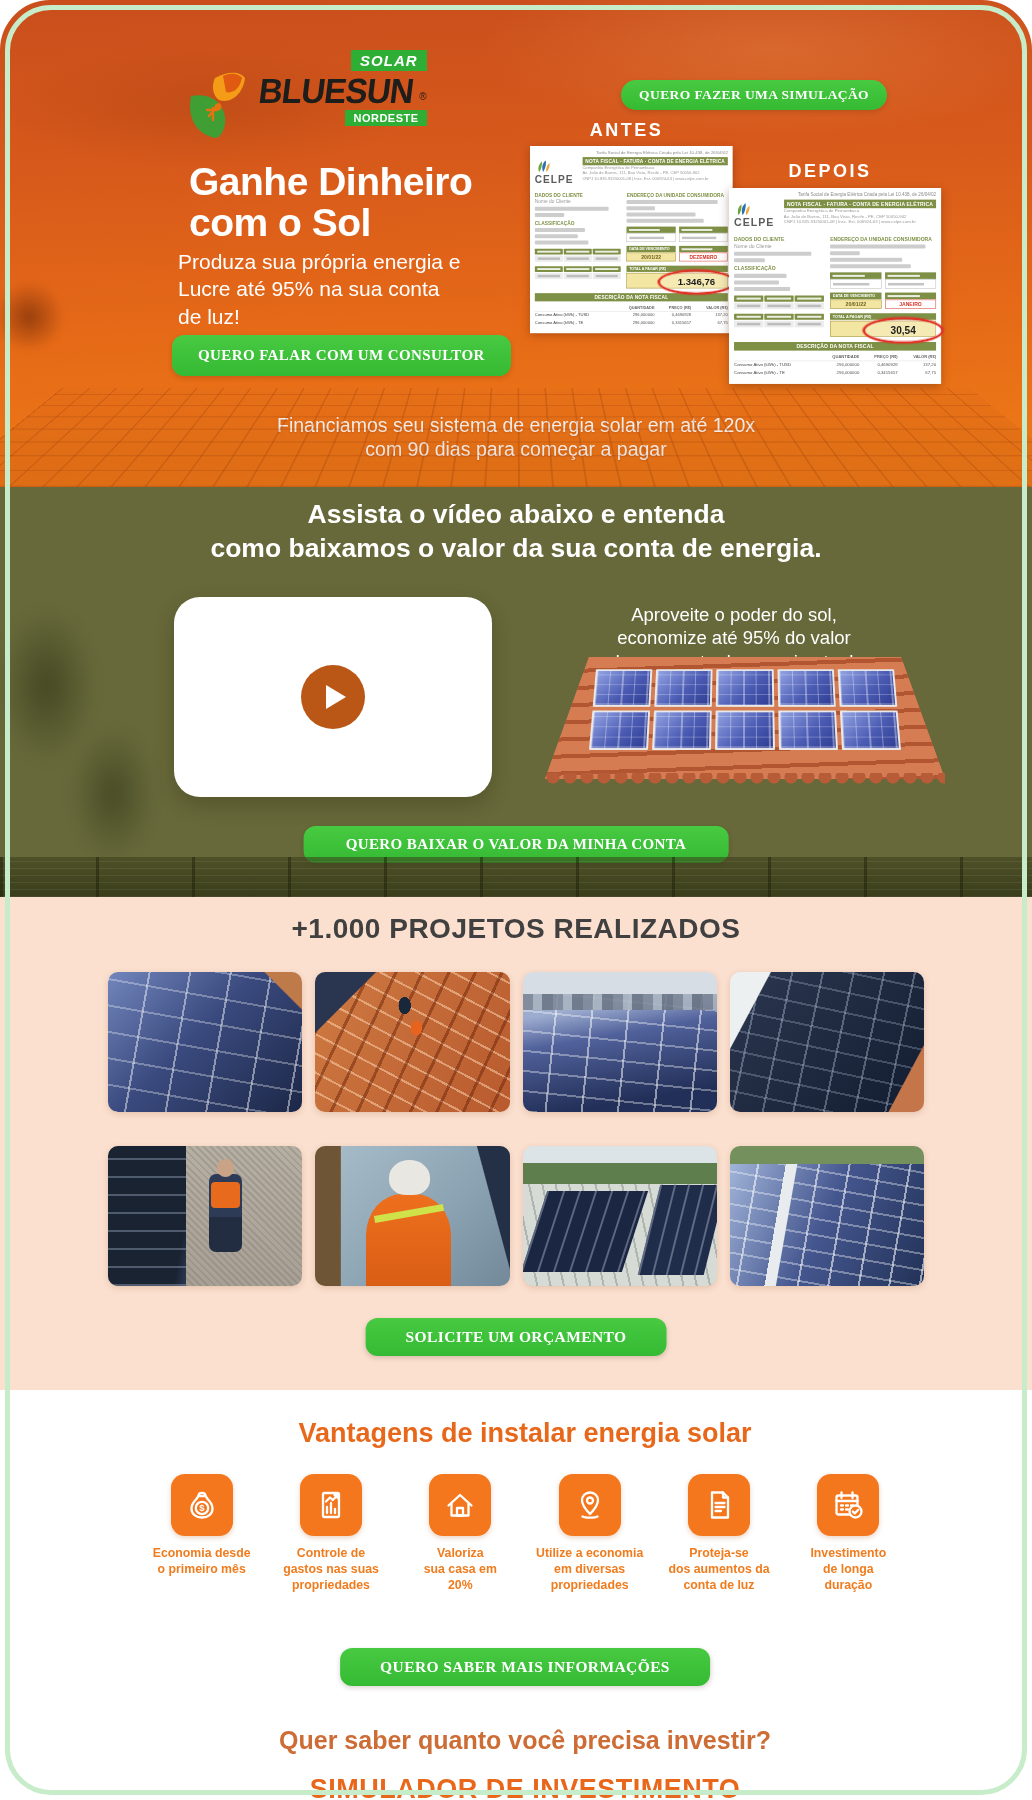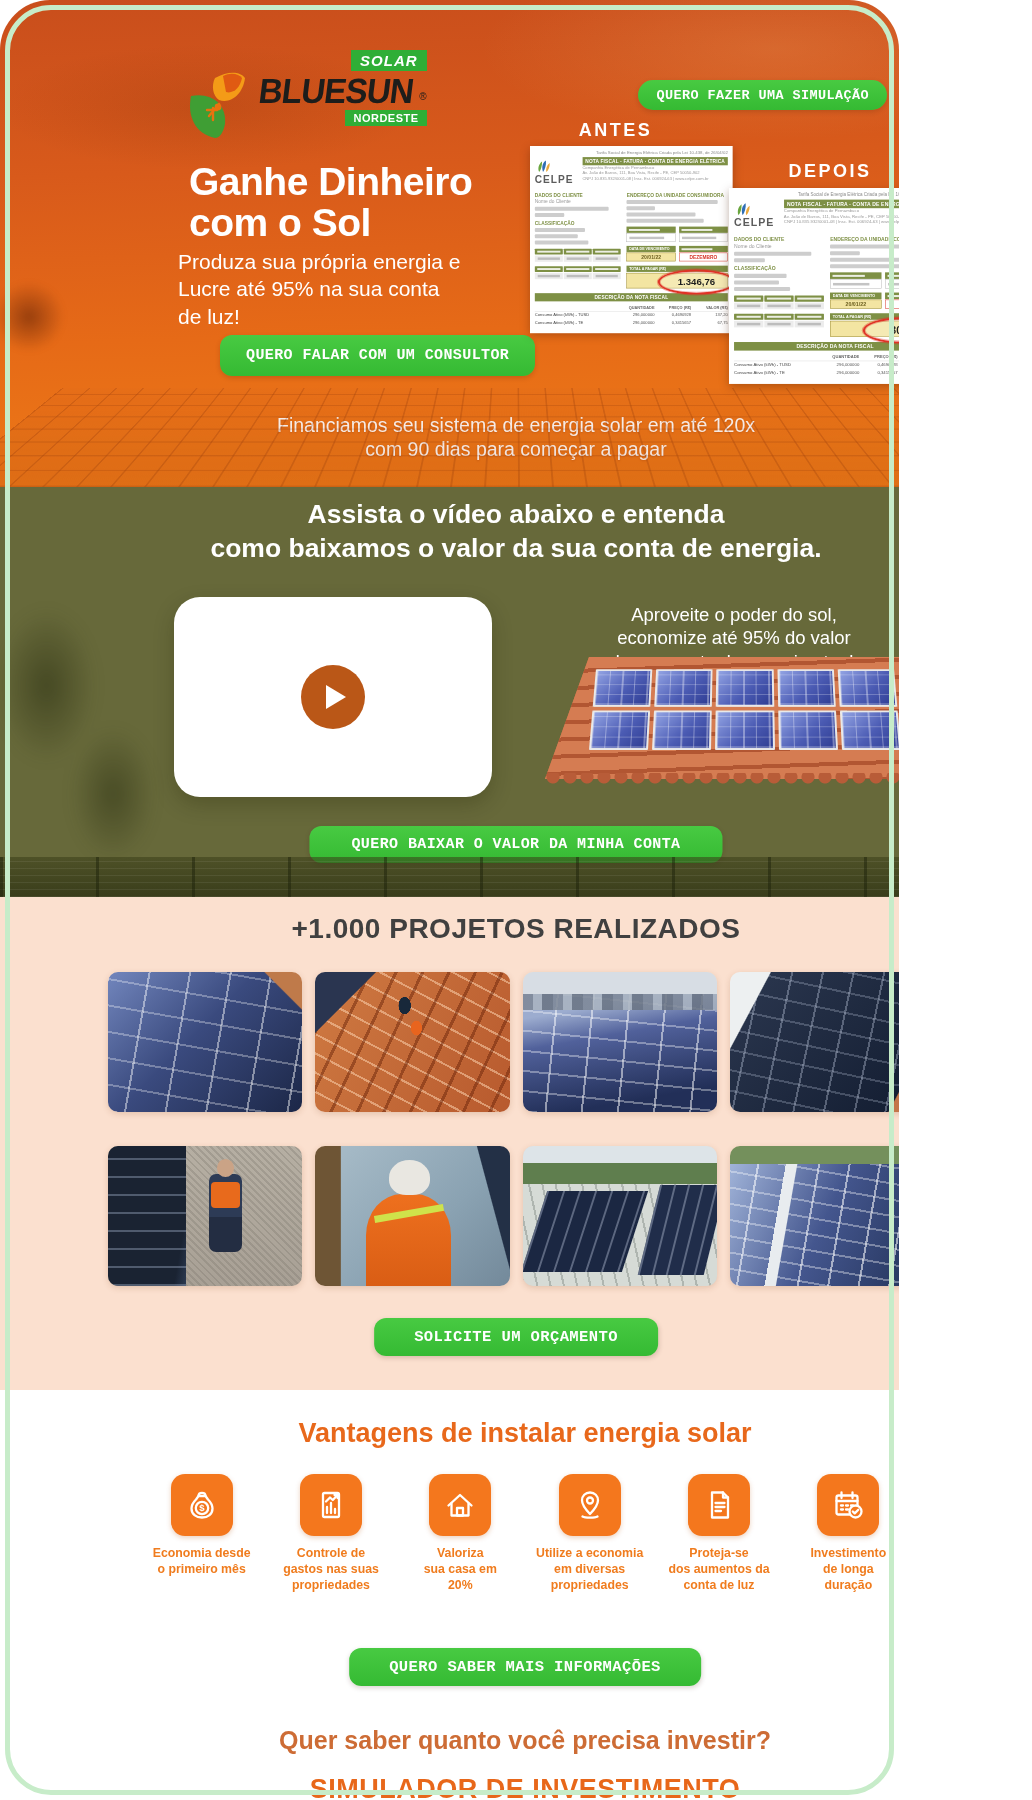--- a/index.html
+++ b/index.html
@@ -1,17 +1,17 @@
 <!DOCTYPE html>
 <html><head>
 <meta charset="utf-8">
 <style>
   html,body{margin:0;padding:0;background:#fff;}
   body{font-family:"Liberation Sans","DejaVu Sans",sans-serif;}
-  .page{position:relative;width:899px;height:1800px;background:#fff;overflow:hidden;border-radius:50px;}
+  .page{position:relative;width:1032px;height:1800px;background:#fff;overflow:hidden;border-radius:50px;}
   .frame{position:absolute;inset:5px;border:5px solid #c7ecc9;border-radius:46px;pointer-events:none;z-index:60;}
   .ml{white-space:pre-line;}
 
   
   .hero{position:absolute;left:0;top:0;width:1032px;height:487px;
     background:
       radial-gradient(420px 130px at 75% 10%, rgba(255,200,130,.18), rgba(255,200,130,0) 70%),
       radial-gradient(300px 90px at 20% 22%, rgba(120,40,5,.18), rgba(120,40,5,0) 70%),
       linear-gradient(178deg,#c94e1c 0%,#d85a1b 34%,#e66a17 66%,#ee7c17 100%);}
   .hero::after{content:"";position:absolute;left:-60px;right:-60px;bottom:0;height:170px;
@@ -28,31 +28,31 @@
   .logo-col{display:flex;flex-direction:column;align-items:flex-end;}
   .badge{background:#2fae36;color:#fff;font-weight:800;}
   .badge.solar{font-size:15px;font-style:italic;letter-spacing:1px;padding:2px 9px;margin-bottom:2px;}
   .brand-row{display:flex;align-items:flex-start;}
   .brand{font-size:35px;font-weight:900;color:#1d1d1b;letter-spacing:-1px;transform:skewX(-7deg) scaleX(.95);line-height:1;}
   .reg{font-size:10px;color:#1d1d1b;margin-left:2px;margin-top:18px;}
   .badge.nordeste{font-size:11px;letter-spacing:.5px;padding:2px 8px;margin-top:2px;}
 
   .btn{display:inline-flex;align-items:center;justify-content:center;border:none;cursor:pointer;
     background:linear-gradient(#48ca42,#35ba33);color:#fff;font-weight:800;letter-spacing:.4px;
-    font-family:Liberation Mono, monospace;box-shadow:0 2px 5px rgba(60,20,0,.18);}
+    font-family:Liberation Serif, serif;box-shadow:0 2px 5px rgba(60,20,0,.18);}
   .top-cta{position:absolute;right:145px;top:80px;height:30px;padding:0 18px;border-radius:15px;font-size:13.5px;}
   .hero h1{position:absolute;left:178px;top:150px;margin:11px;color:#fff;font-size:39px;line-height:1.06;font-weight:800;letter-spacing:-.5px;}
   .hero .sub{position:absolute;left:178px;top:248px;margin:0;color:#fff;font-size:21px;line-height:1.3;font-weight:500;}
-  .consultant{position:absolute;left:172px;top:335px;height:41px;padding:0 26px;border-radius:12px;font-size:15px;margin-left:48px;}
+  .consultant{position:absolute;left:172px;top:335px;height:41px;padding:0 26px;border-radius:12px;font-size:15px;}
   .financing{position:absolute;left:0;top:414px;width:100%;margin:0;text-align:center;color:#fff;
     font-size:19.5px;line-height:1.22;font-weight:500;text-shadow:0 1px 2px rgba(120,40,0,.25);}
 
   
   .bill-tag{position:absolute;color:#fff;font-weight:800;font-size:18px;letter-spacing:2.5px;text-align:center;z-index:6;}
-  .tag-antes{left:519px;top:120px;width:193px;}
+  .tag-antes{left:530px;top:120px;width:193px;}
   .tag-depois{left:729px;top:161px;width:202px;}
   .bill{position:absolute;z-index:5;}
   .bill.antes{left:530px;top:146px;width:193px;}
   .bill.depois{left:729px;top:188px;width:202px;z-index:7;}
   .bill-inner{width:400px;background:#fff;padding:8px 10px 14px;box-shadow:0 6px 18px rgba(70,25,0,.35);transform-origin:0 0;}
   .bill.antes .bill-inner{transform:scale(.4825);}
   .bill.depois .bill-inner{transform:scale(.505);}
   .tariff{font-size:9px;color:#8a8a8a;text-align:right;margin-bottom:5px;filter:blur(.3px);}
   .bhead{display:flex;gap:10px;margin-bottom:8px;}
   .celpe{width:120px;display:flex;flex-direction:column;align-items:flex-start;padding-top:4px;}

